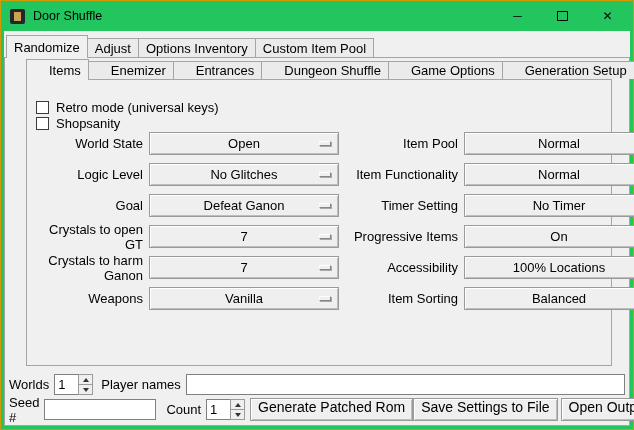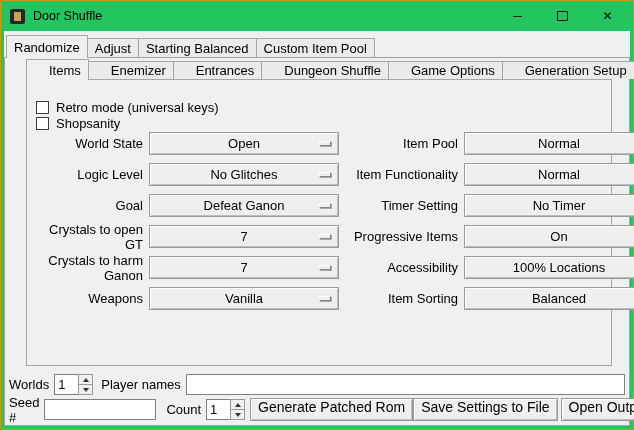--- a/index.html
+++ b/index.html
@@ -97,21 +97,21 @@
   <div class="content">
 
     <div class="tabs outer-tabs">
       <div class="tab selected">
           <span>Randomize</span>
         </div>
       <div class="tab">
           <span>Adjust</span>
         </div>
       <div class="tab">
-          <span>Starting Balanced</span>
+          <span>Options Inventory</span>
         </div>
       <div class="tab">
           <span>Custom Item Pool</span>
         </div>
     </div>
 
     <div class="outer-pane">
 
       <div class="tabs inner-tabs">
         <div class="tab selected">

